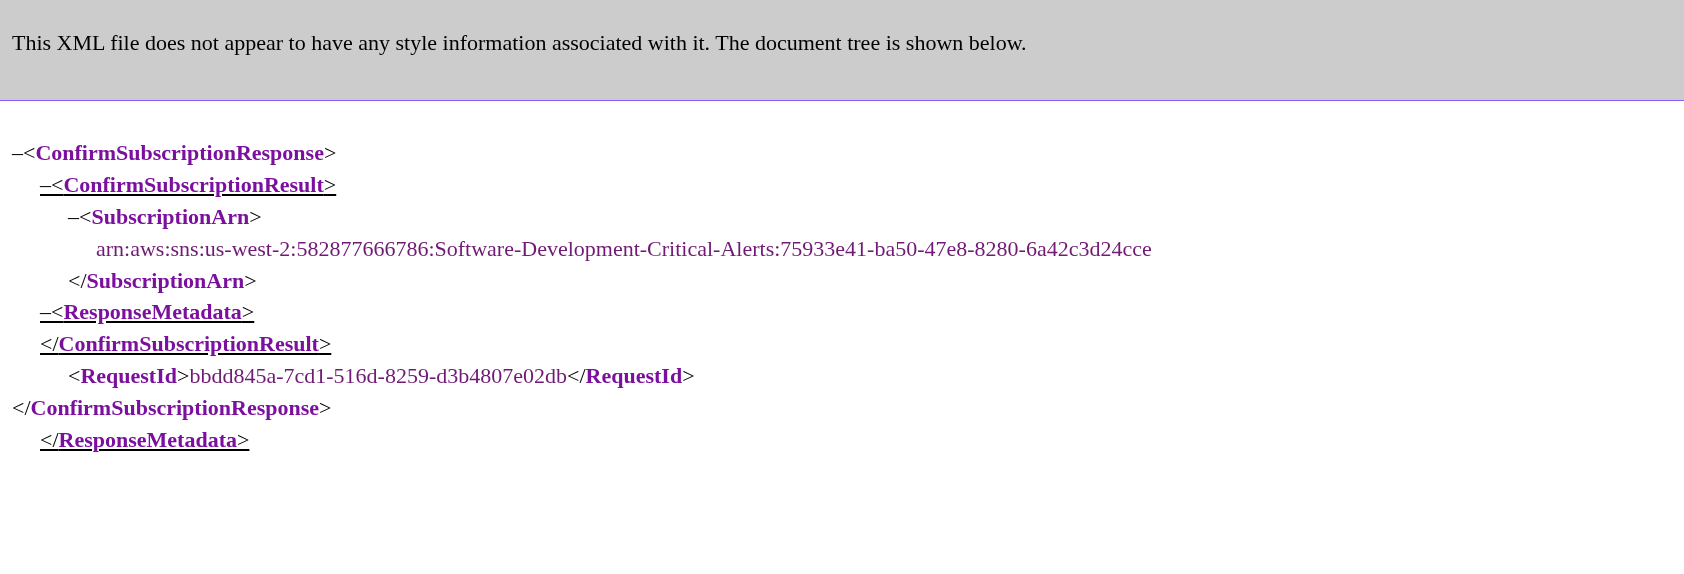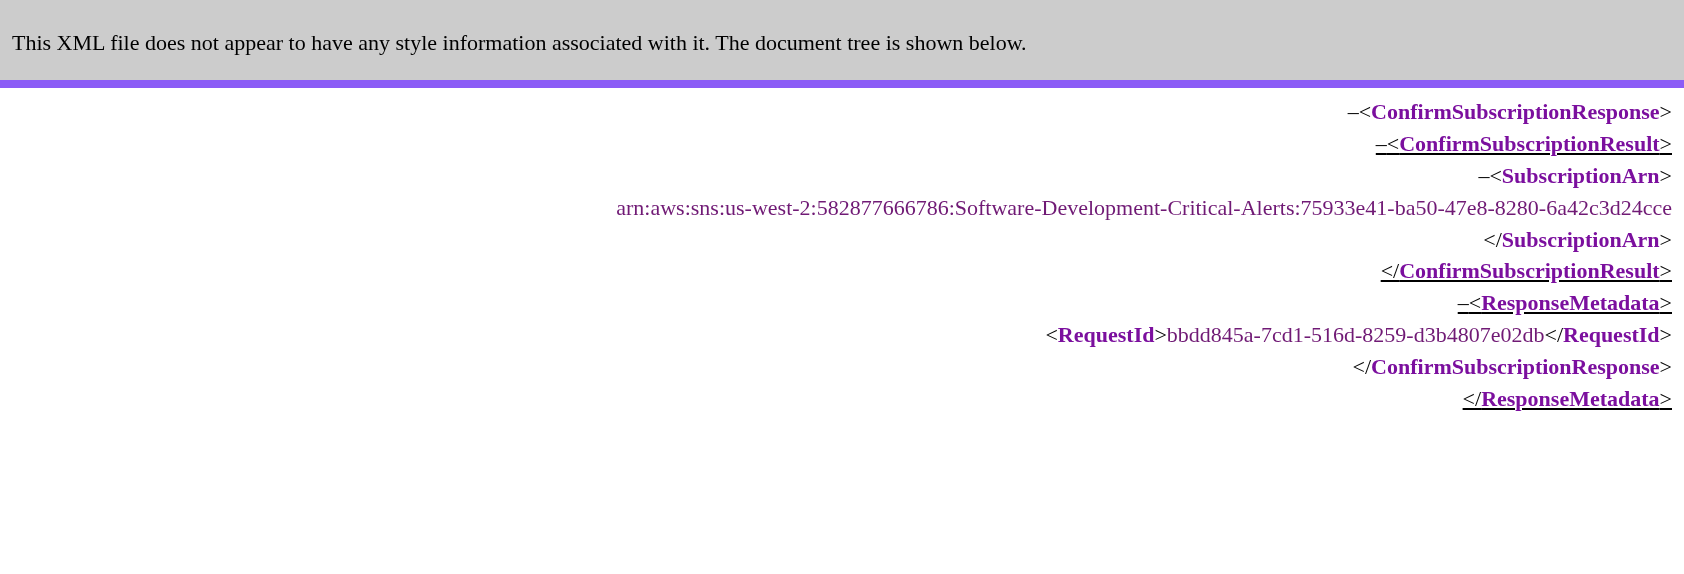--- a/index.html
+++ b/index.html
@@ -7,29 +7,28 @@
       padding: 0;
       box-sizing: border-box;
     }
     body {
       font-family: "Times New Roman", Times, serif;
       font-size: 22px;
       background: #ffffff;
     }
     .header-banner {
       background: #cccccc;
-      padding: 30px 12px 24px 12px;
-      border-bottom: 8px solid #8b5cf6;
+      padding: 30px 12px 44px 12px;
+      border-bottom: 1px solid #8b5cf6;
       color: #000000;
     }
     .xml-tree {
-      padding: 8px 12px;
+      padding: 36px 12px;
       line-height: 1.45;
       white-space: nowrap;
-      text-align: right;
     }
     .indent-0 { padding-left: 0px; }
     .indent-1 { padding-left: 28px; text-decoration: underline; }
     .indent-2 { padding-left: 56px; }
     .indent-3 { padding-left: 84px; }
     .tag-name {
       color: #7b0f9e;
       font-weight: bold;
     }
     .angle, .toggle {
@@ -65,25 +64,25 @@
 
   <div class="line indent-3">
     <span class="text-content">arn:aws:sns:us-west-2:582877666786:Software-Development-Critical-Alerts:75933e41-ba50-47e8-8280-6a42c3d24cce</span>
   </div>
 
   <div class="line indent-2">
     <span class="angle">&lt;/</span><span class="tag-name">SubscriptionArn</span><span class="angle">&gt;</span>
   </div>
 
   <div class="line indent-1">
-    <span class="angle">&lt;/</span><span class="tag-name">ConfirmSubscriptionResult</span><span class="angle">&gt;</span>
+    <span class="toggle">–</span><span class="angle">&lt;</span><span class="tag-name">ResponseMetadata</span><span class="angle">&gt;</span>
   </div>
 
   <div class="line indent-1">
-    <span class="toggle">–</span><span class="angle">&lt;</span><span class="tag-name">ResponseMetadata</span><span class="angle">&gt;</span>
+    <span class="angle">&lt;/</span><span class="tag-name">ConfirmSubscriptionResult</span><span class="angle">&gt;</span>
   </div>
 
   <div class="line indent-2">
     <span class="angle">&lt;</span><span class="tag-name">RequestId</span><span class="angle">&gt;</span><span class="text-content">bbdd845a-7cd1-516d-8259-d3b4807e02db</span><span class="angle">&lt;/</span><span class="tag-name">RequestId</span><span class="angle">&gt;</span>
   </div>
 
   <div class="line indent-0">
     <span class="angle">&lt;/</span><span class="tag-name">ConfirmSubscriptionResponse</span><span class="angle">&gt;</span>
   </div>
 

